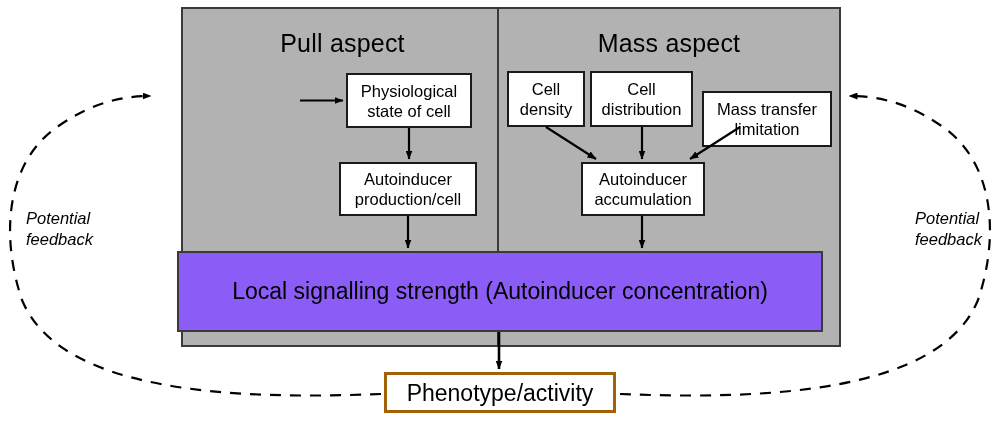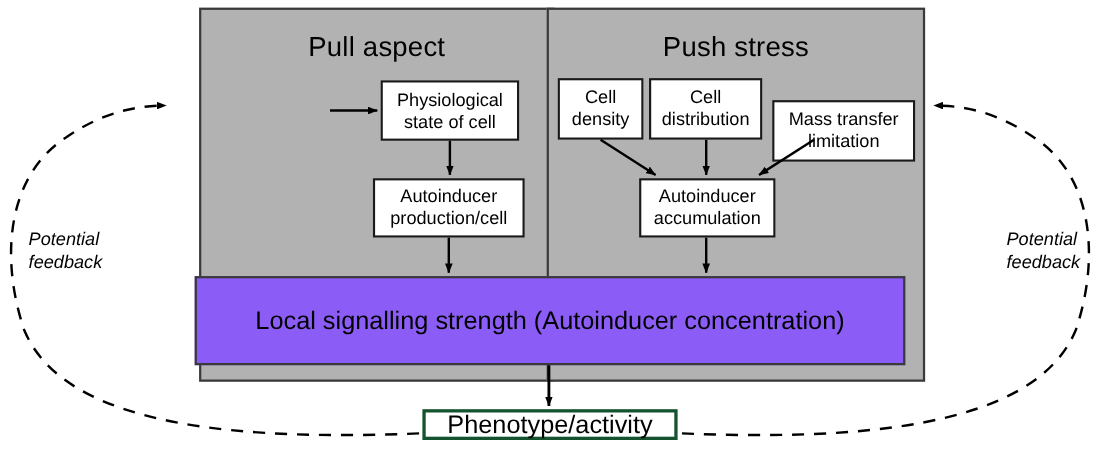--- a/index.html
+++ b/index.html
@@ -99,23 +99,23 @@
     margin-top: 10px;
     text-align: center;
   }
 
   
   #box-phenotype {
     position: absolute;
     left: 384px;
     top: 372px;
     width: 232px;
-    height: 28px;
-    background: #ffffff;
-    border: 3px solid #14532d;
+    height: 41px;
+    background: #ffffff;
+    border: 3px solid #a16207;
     box-sizing: border-box;
     display: flex;
     align-items: center;
     justify-content: center;
     font-size: 23px;
     line-height: 26px;
   }
 
   
   .feedback-label {
@@ -148,21 +148,21 @@
   </div>
 
 
   <div class="wbox" id="box-physio" style="white-space:pre-line;">Physiological
 state of cell</div>
 
   <div class="wbox" id="box-ai-prod" style="white-space:pre-line;">Autoinducer
 production/cell</div>
 
   <div class="panel" id="panel-push">
-    <div class="panel-title">Push stress</div>
+    <div class="panel-title">Mass aspect</div>
   </div>
 
   <div class="wbox" id="box-cell-dens" style="white-space:pre-line;">Cell
 density</div>
 
   <div class="wbox" id="box-cell-dist" style="white-space:pre-line;">Cell
 distribution</div>
 
   <div class="wbox" id="box-mass-trans" style="white-space:pre-line;margin-top:20px;">Mass transfer
 limitation</div>

